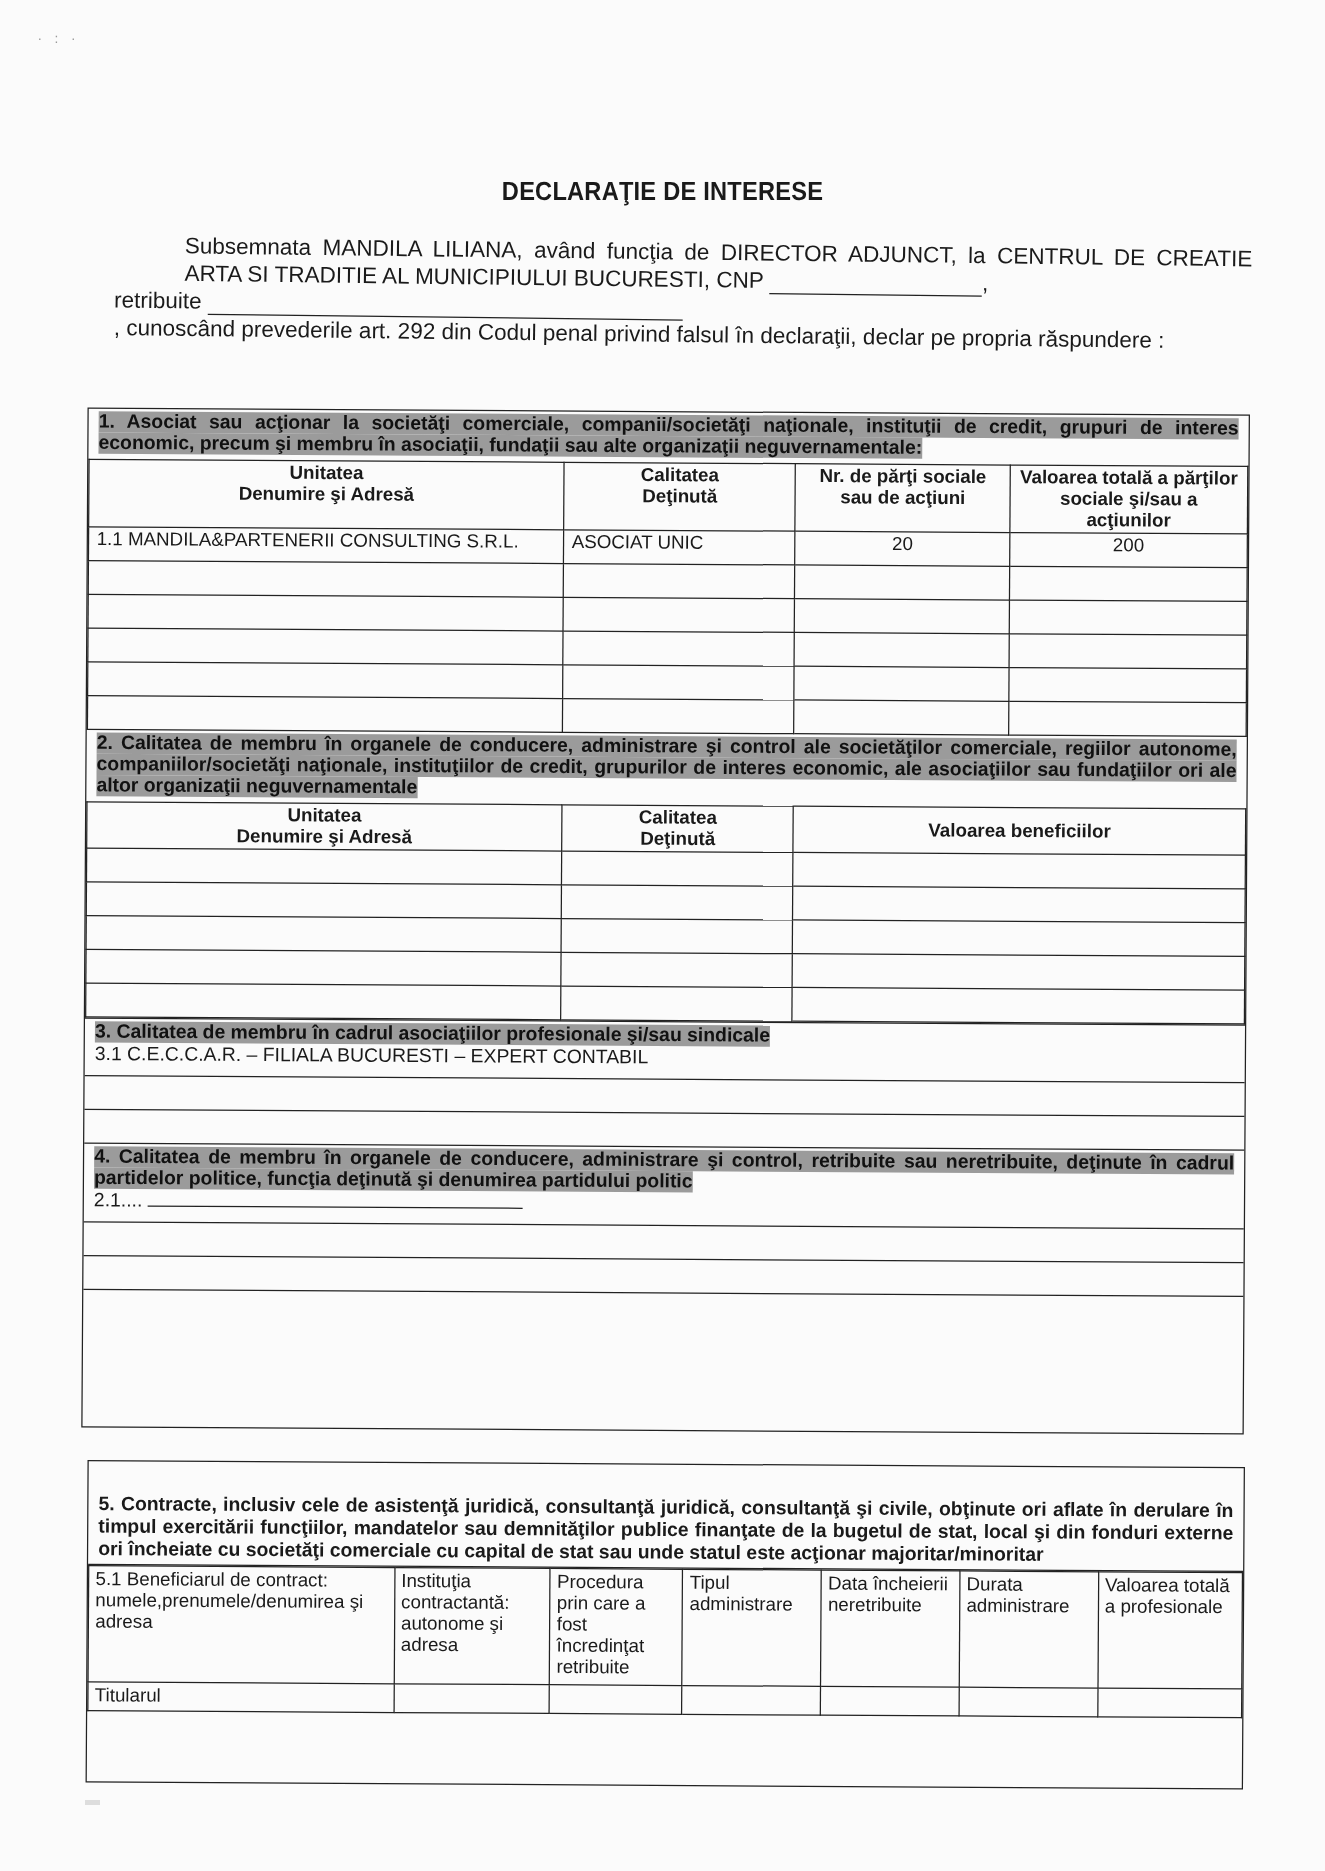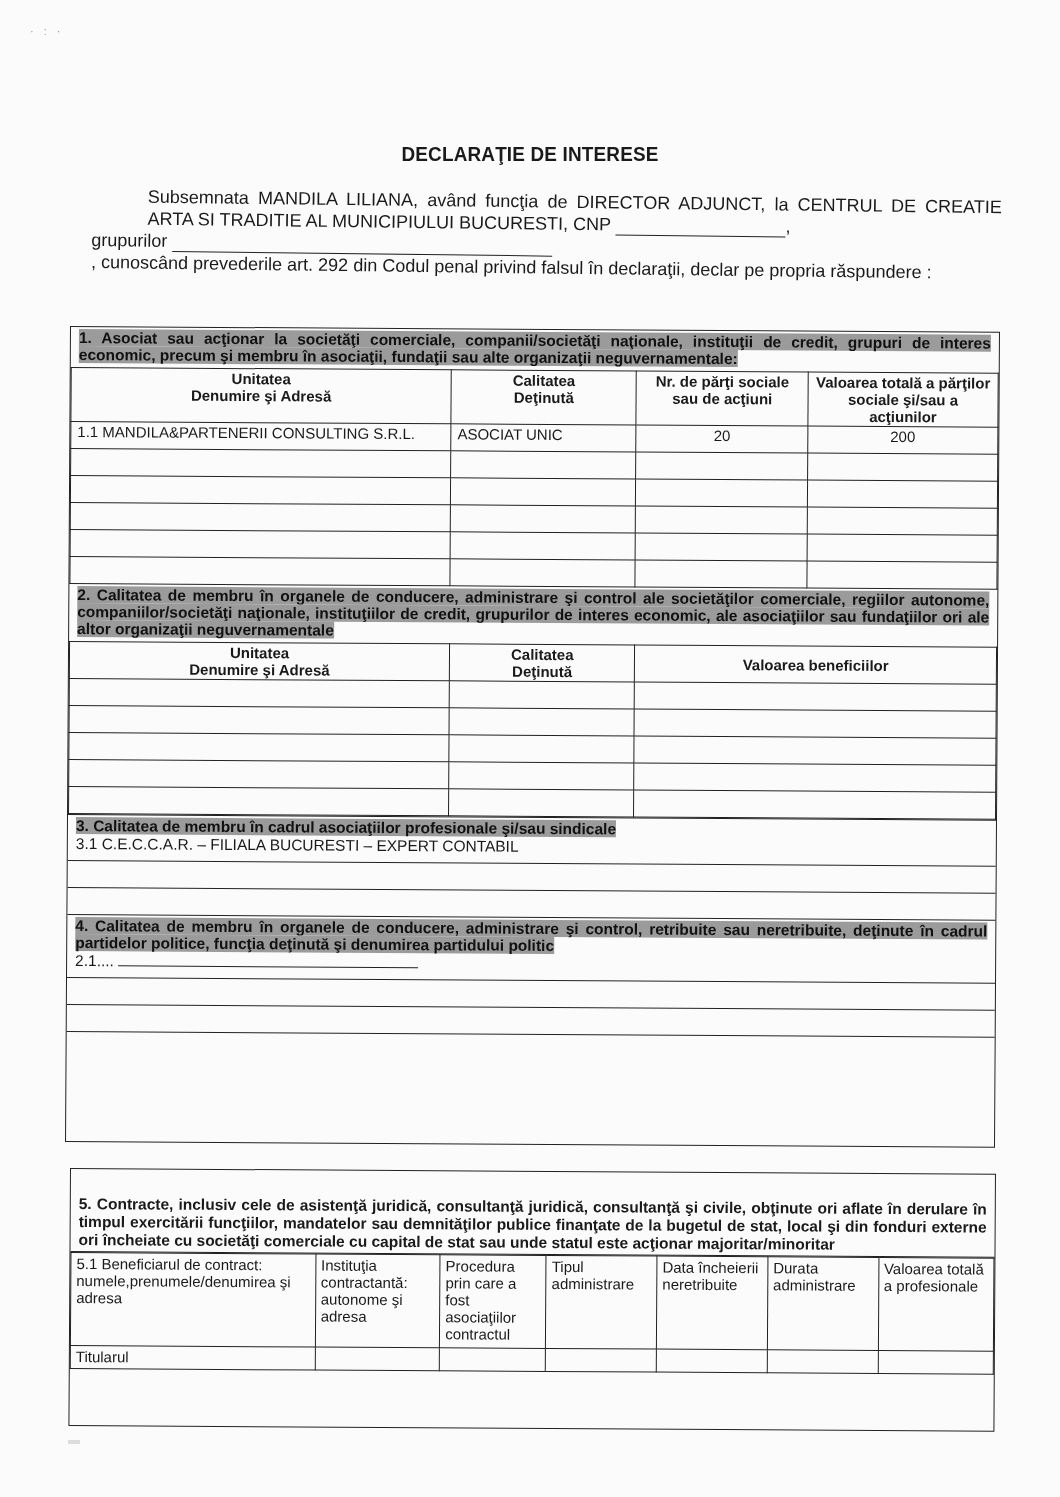--- a/index.html
+++ b/index.html
@@ -53,21 +53,21 @@
   <div class="specks">·:·</div>
 
   <div class="title">DECLARAŢIE DE INTERESE</div>
 
   <div class="intro">
     <p class="indent">
       <span>Subsemnata MANDILA LILIANA, având funcţia de DIRECTOR ADJUNCT, la CENTRUL DE CREATIE ARTA SI TRADITIE AL MUNICIPIULUI BUCURESTI, CNP</span>
       <span class="blank cnp"></span><span>,</span>
     </p>
     <p>
-      <span>grupurilor</span>
+      <span>retribuite</span>
       <span class="blank dom"></span>
     </p>
     <p>
       <span>, cunoscând prevederile art. 292 din Codul penal privind falsul în declaraţii, declar pe propria răspundere :</span>
     </p>
   </div>
 
   <div class="box box1">
 
     <div class="sec-head"><span class="hl">1. Asociat sau acţionar la societăţi comerciale, companii/societăţi naţionale, instituţii de credit, grupuri de interes economic, precum şi membru în asociaţii, fundaţii sau alte organizaţii neguvernamentale:</span></div>
@@ -194,21 +194,21 @@
           <col style="width:11.5%">
           <col style="width:12%">
           <col style="width:12%">
           <col style="width:12%">
           <col style="width:12.5%">
         </colgroup>
       <tbody>
           <tr class="hrow">
         <td>5.1 Beneficiarul de contract: numele,prenumele/denumirea şi adresa</td>
         <td>Instituţia contractantă: autonome şi adresa</td>
-        <td>Procedura prin care a fost asociaţiilor contractul</td>
+        <td>Procedura prin care a fost încredinţat retribuite</td>
         <td>Tipul administrare</td>
         <td>Data încheierii neretribuite</td>
         <td>Durata administrare</td>
         <td>Valoarea totală a profesionale</td>
       </tr>
       <tr class="vrow">
         <td>Titularul</td>
         <td></td>
         <td></td>
         <td></td>

